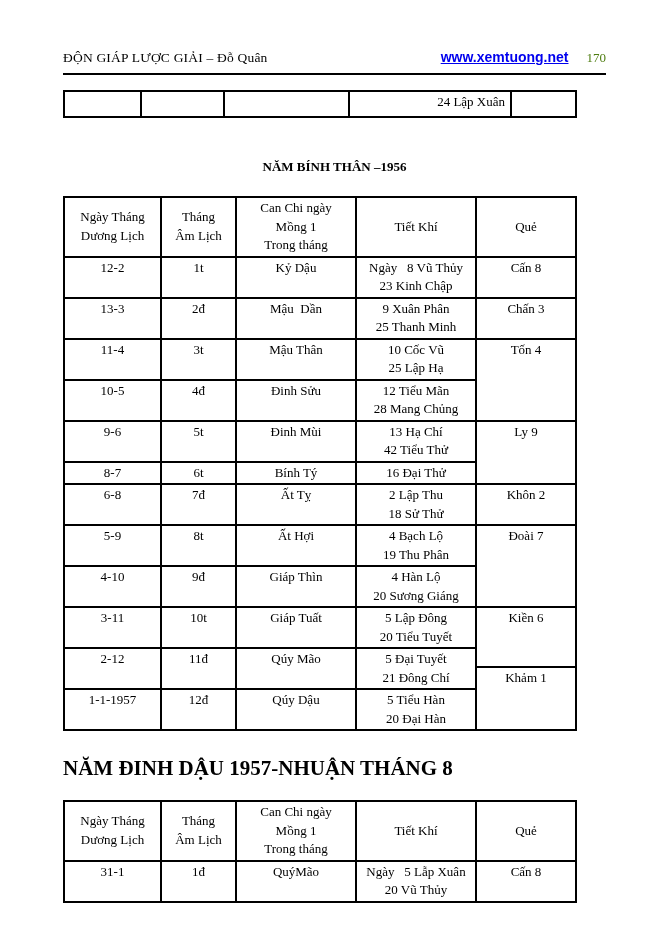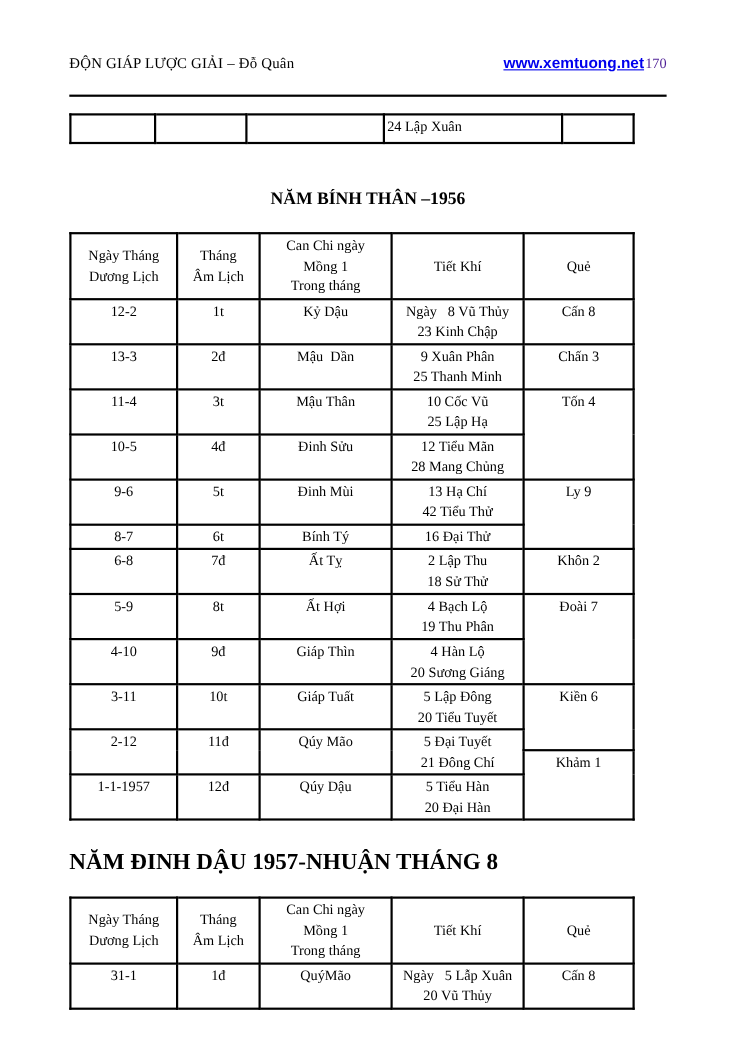--- a/index.html
+++ b/index.html
@@ -5,48 +5,48 @@
   html,body{margin:0;padding:0;background:#fff;}
   .page{
     width:669px;height:947px;background:#fff;color:#000;
     font-family:"Liberation Serif",serif;position:relative;overflow:hidden;
     box-sizing:border-box;
   }
   .inner{width:543px;margin-left:63px;}
   
   .pg-header{
     display:flex;justify-content:space-between;align-items:flex-end;
-    padding-top:34px;padding-bottom:20px;border-bottom:2px solid #000;gap:21px;
+    padding-top:34px;padding-bottom:7px;border-bottom:2px solid #000;gap:21px;
   }
   .pg-title{font-size:13.5px;letter-spacing:.2px;}
   .pg-right{display:flex;align-items:baseline;}
   .site-link{
     font-family:"Liberation Sans",sans-serif;font-weight:bold;font-size:14px;
     color:#0000EE;text-decoration:underline;cursor:pointer;margin-top:15px;
   }
-  .pg-num{font-size:13px;color:#4c1d95;margin-left:1px;}
+  .pg-num{font-size:13px;color:#4d7c0f;margin-left:18px;}
   
   table.tbl{border-collapse:collapse;table-layout:fixed;}
   .tbl td,.tbl th{
     border:2px solid #000;text-align:center;vertical-align:top;
     font-size:13px;font-weight:normal;line-height:18.5px;
     padding:1px 2px;overflow:hidden;
   }
   .frag{width:512px;margin-top:15px;}
   .frag td{height:22px;}
-  .frag .ar{text-align:left;padding-right:22px;}
+  .frag .ar{text-align:right;padding-right:5px;}
   .main{width:512px;}
   .hr th{height:53px;vertical-align:middle;}
   .hl{display:block;}
   tr.h2{height:39px;}
   tr.h1{height:19px;padding-left:20px;}
   .tk div{white-space:pre;}
   .cc{white-space:pre;}
   
-  .t1956{font-size:16px;font-weight:bold;text-align:center;margin:41px 0 21px 0;}
+  .t1956{font-size:13px;font-weight:bold;text-align:center;margin:41px 0 21px 0;}
   .t1957{font-size:21px;font-weight:bold;text-align:left;margin:25px 0 19px 0;}
 </style>
 </head>
 <body>
 
 <div class="page">
   <div class="inner">
 
     <div class="pg-header">
       <span class="pg-title">ĐỘN GIÁP LƯỢC GIẢI – Đỗ Quân</span>

